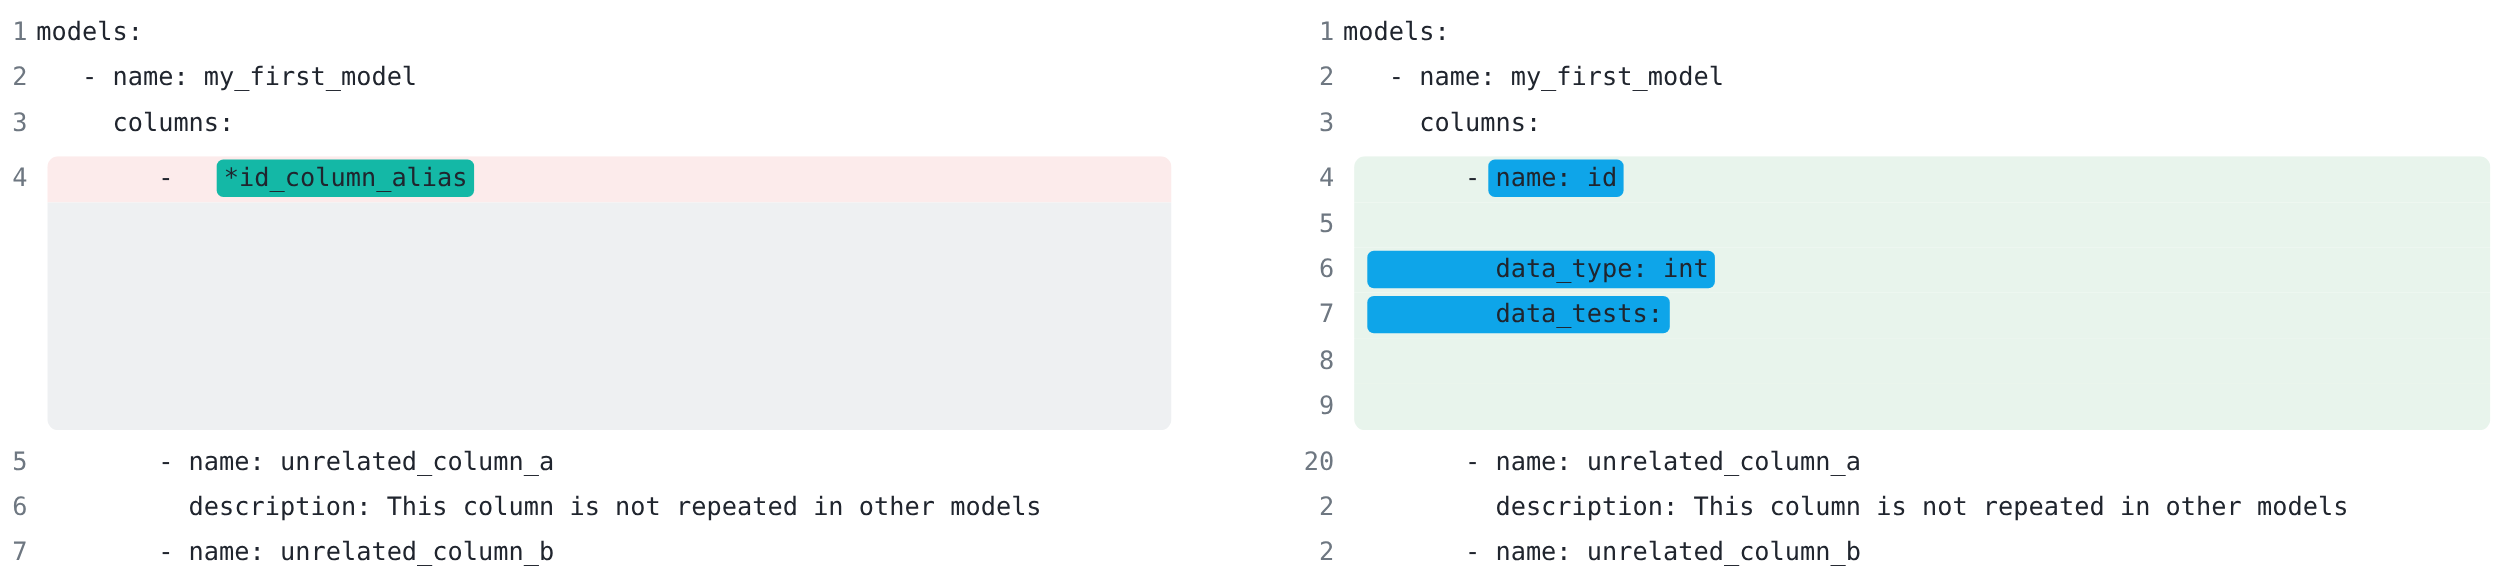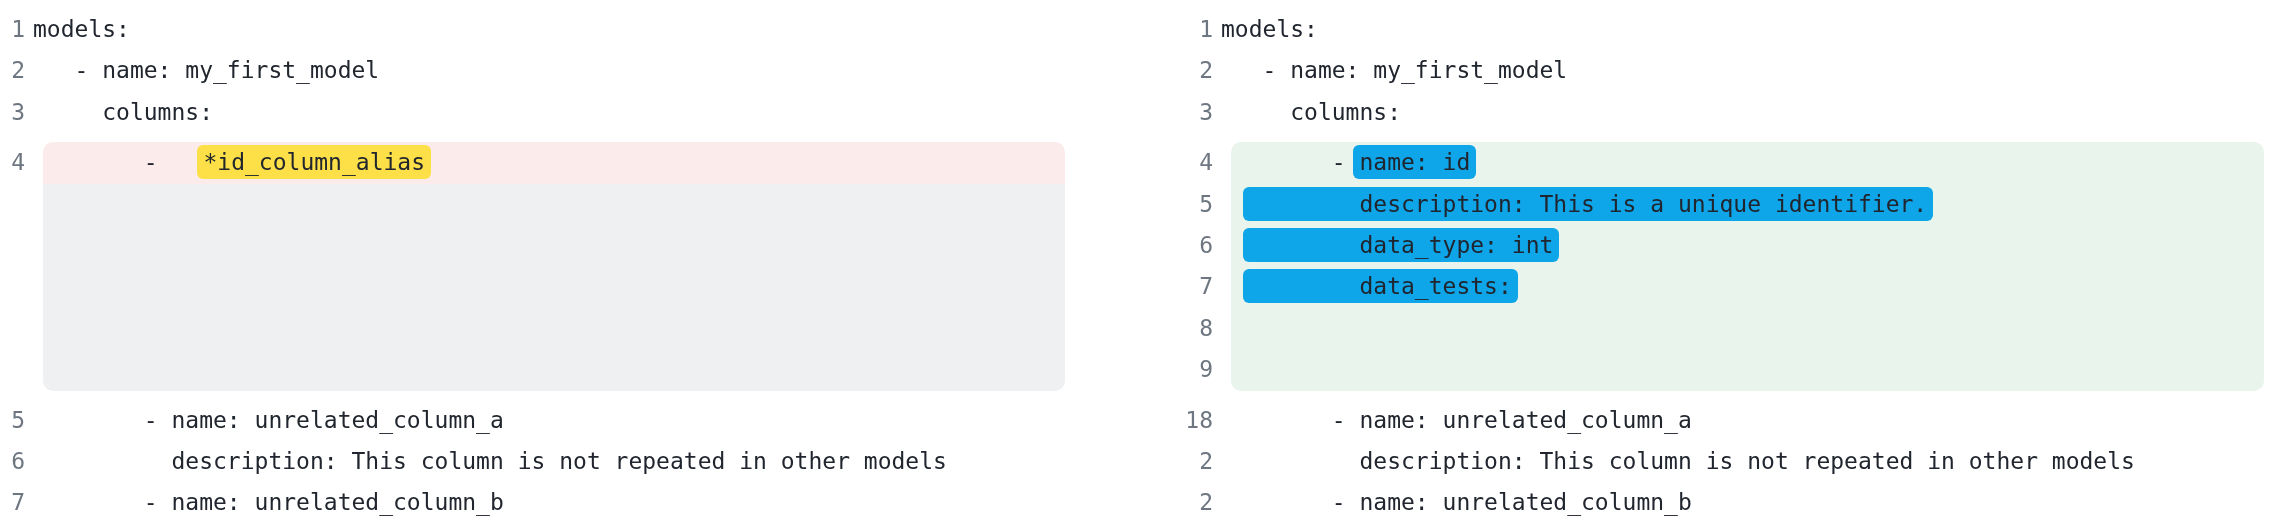--- a/index.html
+++ b/index.html
@@ -60,21 +60,21 @@
   .bg-strip.added   { background: #e8f4ec; }
   .bg-strip.filler  { background: #eef0f2; }
 
   .filler-row { position: relative; z-index: 1; }
 
   .mark {
     border-radius: 6px;
     padding: 4px 6px;
     margin: 0 -6px;
   }
-  .row.removed .mark { background: #fde047; margin-left: 26px; }
+  .row.removed .mark { background: #14b8a6; margin-left: 26px; }
   .row.added   .mark { background: #0ea5e9; }
 </style>
 </head>
 <body>
 
 <div class="diff-wrap">
     <div class="panel before">
       <div class="row context"><span class="gutter">1</span><span class="code"><span>models:</span></span></div>
       <div class="row context"><span class="gutter">2</span><span class="code"><span>   - name: my_first_model</span></span></div>
       <div class="row context"><span class="gutter">3</span><span class="code"><span>     columns:</span></span></div>
@@ -97,23 +97,23 @@
       <div class="block">
         <div class="block-bg">
           <div class="bg-strip added" style="height: 41.4px;"></div>
           <div class="bg-strip added" style="height: 41.4px;"></div>
           <div class="bg-strip added" style="height: 41.4px;"></div>
           <div class="bg-strip added" style="height: 41.4px;"></div>
           <div class="bg-strip added" style="height: 41.4px;"></div>
           <div class="bg-strip added" style="height: 41.4px;"></div>
         </div>
         <div class="row added"><span class="gutter">4</span><span class="code"><span>        - </span><span class="mark">name: id</span></span></div>
-        <div class="row added"><span class="gutter">5</span><span class="code"><span>  </span><span class="mark">        description: This is a unique identifier.</span></span></div>
+        <div class="row added"><span class="gutter">5</span><span class="code"><span>  </span></span></div>
         <div class="row added"><span class="gutter">6</span><span class="code"><span>  </span><span class="mark">        data_type: int</span></span></div>
         <div class="row added"><span class="gutter">7</span><span class="code"><span>  </span><span class="mark">        data_tests:</span></span></div>
         <div class="row added"><span class="gutter">8</span><span class="code"><span>  </span></span></div>
         <div class="row added"><span class="gutter">9</span><span class="code"><span>  </span></span></div>
       </div>
-      <div class="row context"><span class="gutter">18</span><span class="code"><span>        - name: unrelated_column_a</span></span></div>
+      <div class="row context"><span class="gutter">20</span><span class="code"><span>        - name: unrelated_column_a</span></span></div>
       <div class="row context"><span class="gutter">2</span><span class="code"><span>          description: This column is not repeated in other models</span></span></div>
       <div class="row context"><span class="gutter">2</span><span class="code"><span>        - name: unrelated_column_b</span></span></div>
     </div>
   </div>
 
 </body></html>

